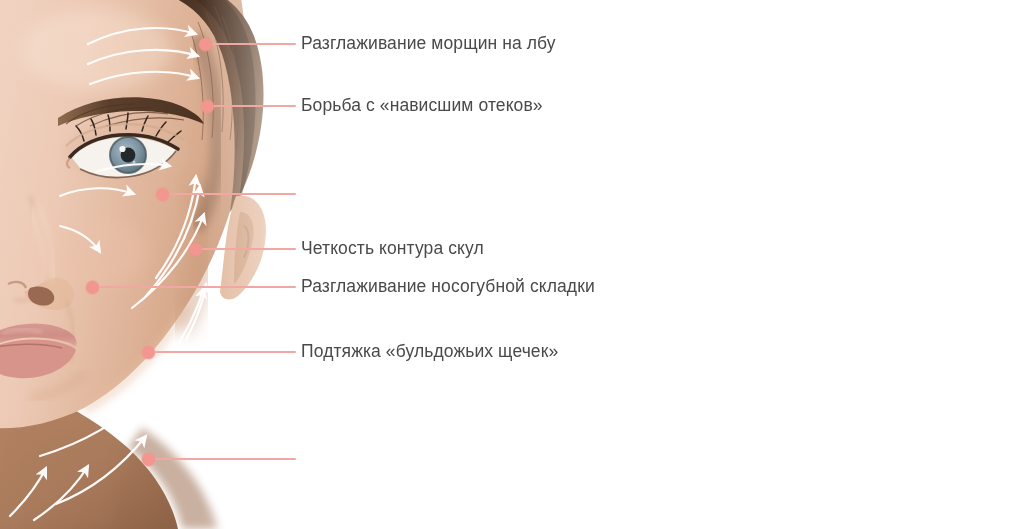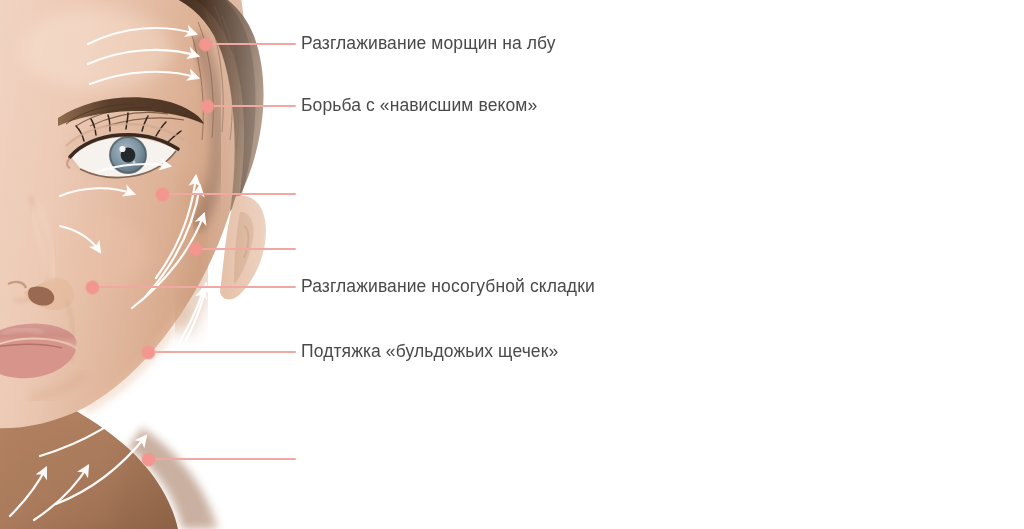--- a/index.html
+++ b/index.html
@@ -232,28 +232,31 @@
 
   <div class="dot" style="left:198.5px;top:37.5px;"></div>
   <div class="leader" style="left:212px;top:43px;width:84px;"></div>
   <div class="callout" style="left:301px;top:44px;transform:translateY(-50%);">
     <span class="label">Разглаживание морщин на лбу</span>
   </div>
 
   <div class="dot" style="left:200.5px;top:99.5px;"></div>
   <div class="leader" style="left:214px;top:105px;width:82px;"></div>
   <div class="callout" style="left:301px;top:106px;transform:translateY(-50%);">
-    <span class="label">Борьба с «нависшим веком»</span>
+    <span class="label">Борьба с «нависшим отеков»</span>
   </div>
 
   <div class="dot" style="left:155.5px;top:187.5px;"></div>
   <div class="leader" style="left:169px;top:193px;width:127px;"></div>
 
   <div class="dot" style="left:188.5px;top:242.5px;"></div>
   <div class="leader" style="left:202px;top:248px;width:94px;"></div>
+  <div class="callout" style="left:301px;top:249px;transform:translateY(-50%);">
+    <span class="label">Четкость контура скул</span>
+  </div>
 
   <div class="dot" style="left:85.5px;top:280.5px;"></div>
   <div class="leader" style="left:99px;top:286px;width:197px;"></div>
   <div class="callout" style="left:301px;top:287px;transform:translateY(-50%);align-items:center;">
     <span class="label">Разглаживание носогубной складки</span>
   </div>
 
   <div class="dot" style="left:141.5px;top:345.5px;"></div>
   <div class="leader" style="left:155px;top:351px;width:141px;"></div>
   <div class="callout" style="left:301px;top:352px;transform:translateY(-50%);text-align:center;">

